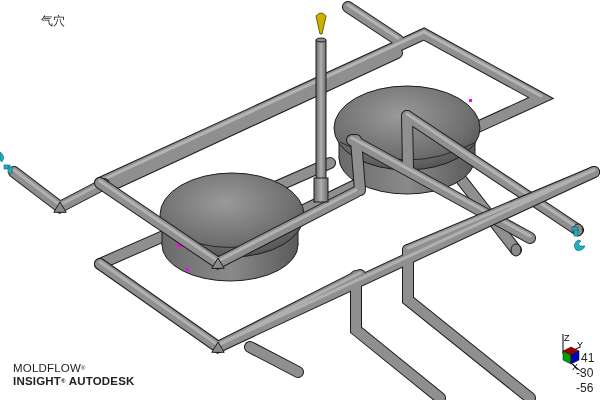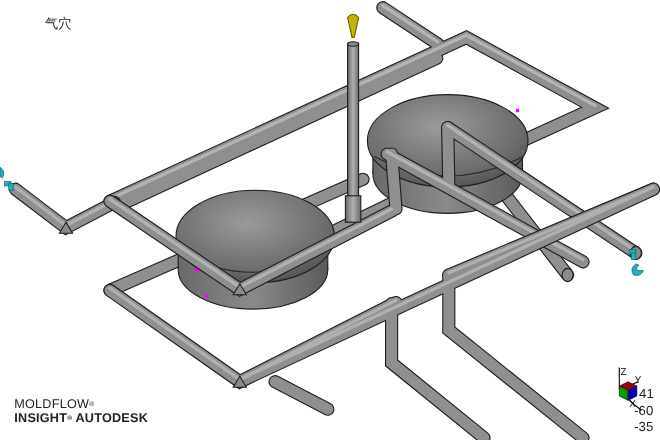--- a/index.html
+++ b/index.html
@@ -3,21 +3,21 @@
 <meta charset="utf-8">
 <style>
   html, body { margin:0; padding:0; }
   body { width:600px; height:400px; background:#ffffff; position:relative; overflow:hidden; font-family:"DejaVu Sans", sans-serif; }
   #viewport { position:absolute; left:0; top:0; width:600px; height:400px; }
   .title-label { position:absolute; left:17px; top:13px; font-size:12px; color:#222;margin-left:24px; }
   .brand { position:absolute; left:13px; top:362px; line-height:13px; color:#222; }
   .brand .l1 { font-family:"Liberation Sans", sans-serif; font-size:11.5px; letter-spacing:0.2px; }
   .brand .l2 { font-family:"Liberation Sans", sans-serif; font-size:11.5px; font-weight:bold; letter-spacing:0.2px; }
   .brand sup { font-size:6px; vertical-align:top; }
-  .axis-nums { position:absolute; left:581px; top:351px; font-family:"Liberation Sans", sans-serif; font-size:12px; color:#222; line-height:15px;text-align:center; }
+  .axis-nums { position:absolute; left:581px; top:351px; font-family:"Liberation Sans", sans-serif; font-size:12px; color:#222; line-height:15px; }
   .axis-nums div:nth-child(2) { margin-left:-5px; }
   .axis-nums div:nth-child(3) { margin-left:-5px; }
 </style>
 </head>
 <body>
 
 <div id="viewport">
 <svg width="600" height="400" viewBox="0 0 600 400" xmlns="http://www.w3.org/2000/svg">
   <defs>
     <radialGradient id="cavTop" cx="45%" cy="35%" r="70%">
@@ -180,15 +180,15 @@
 
 <div class="title-label">气穴</div>
 
 <div class="brand">
   <div class="l1"><span>MOLDFLOW</span><sup>®</sup></div>
   <div class="l2"><span>INSIGHT</span><sup>®</sup> <span>AUTODESK</span></div>
 </div>
 
 <div class="axis-nums">
   <div>41</div>
-  <div>-60</div>
-  <div>-35</div>
+  <div>-30</div>
+  <div>-56</div>
 </div>
 
 </body></html>

